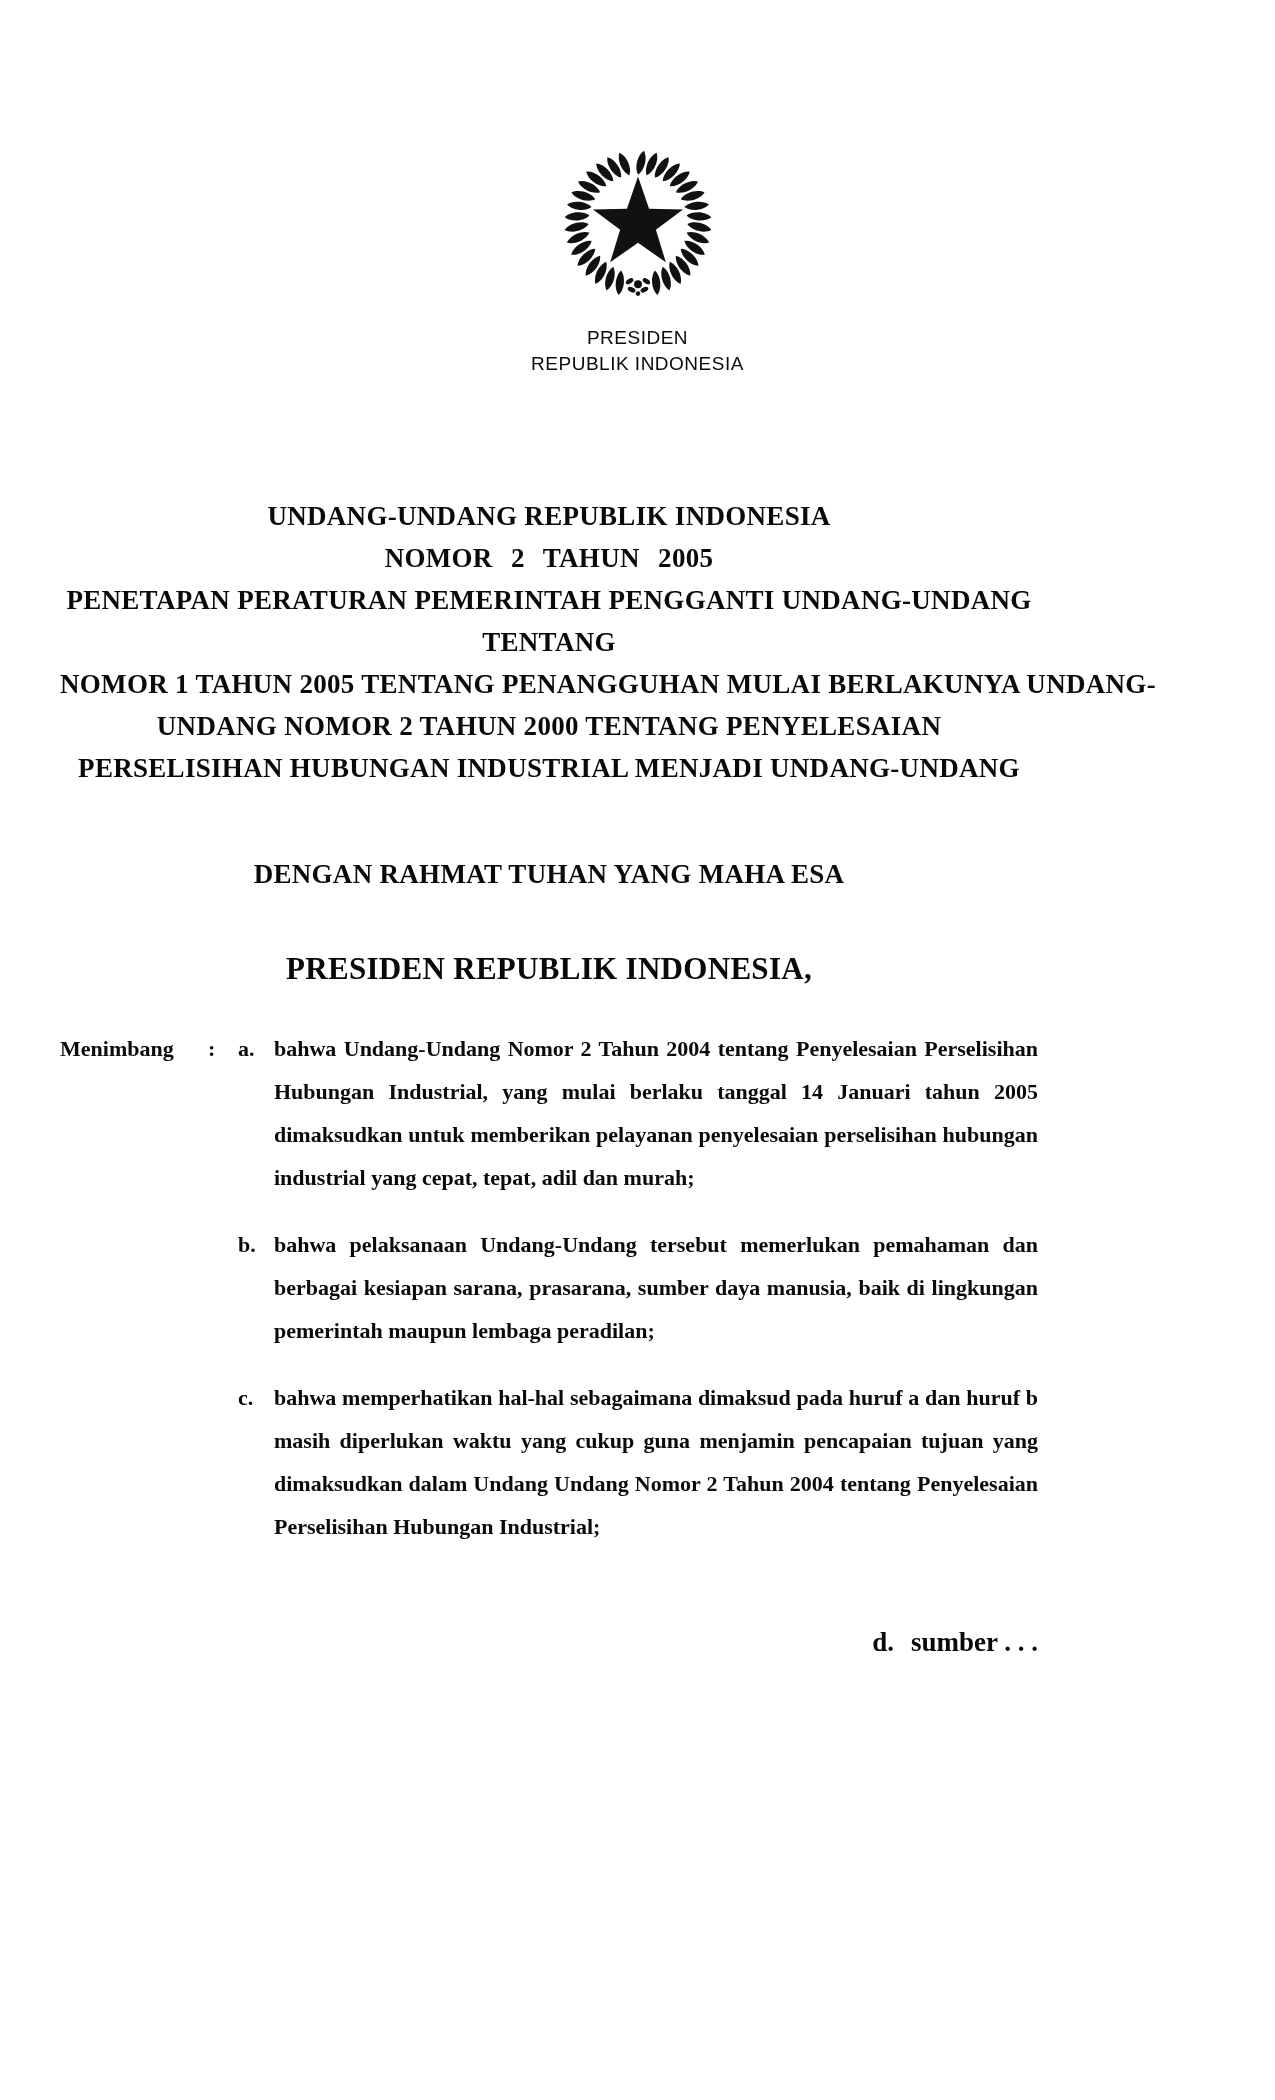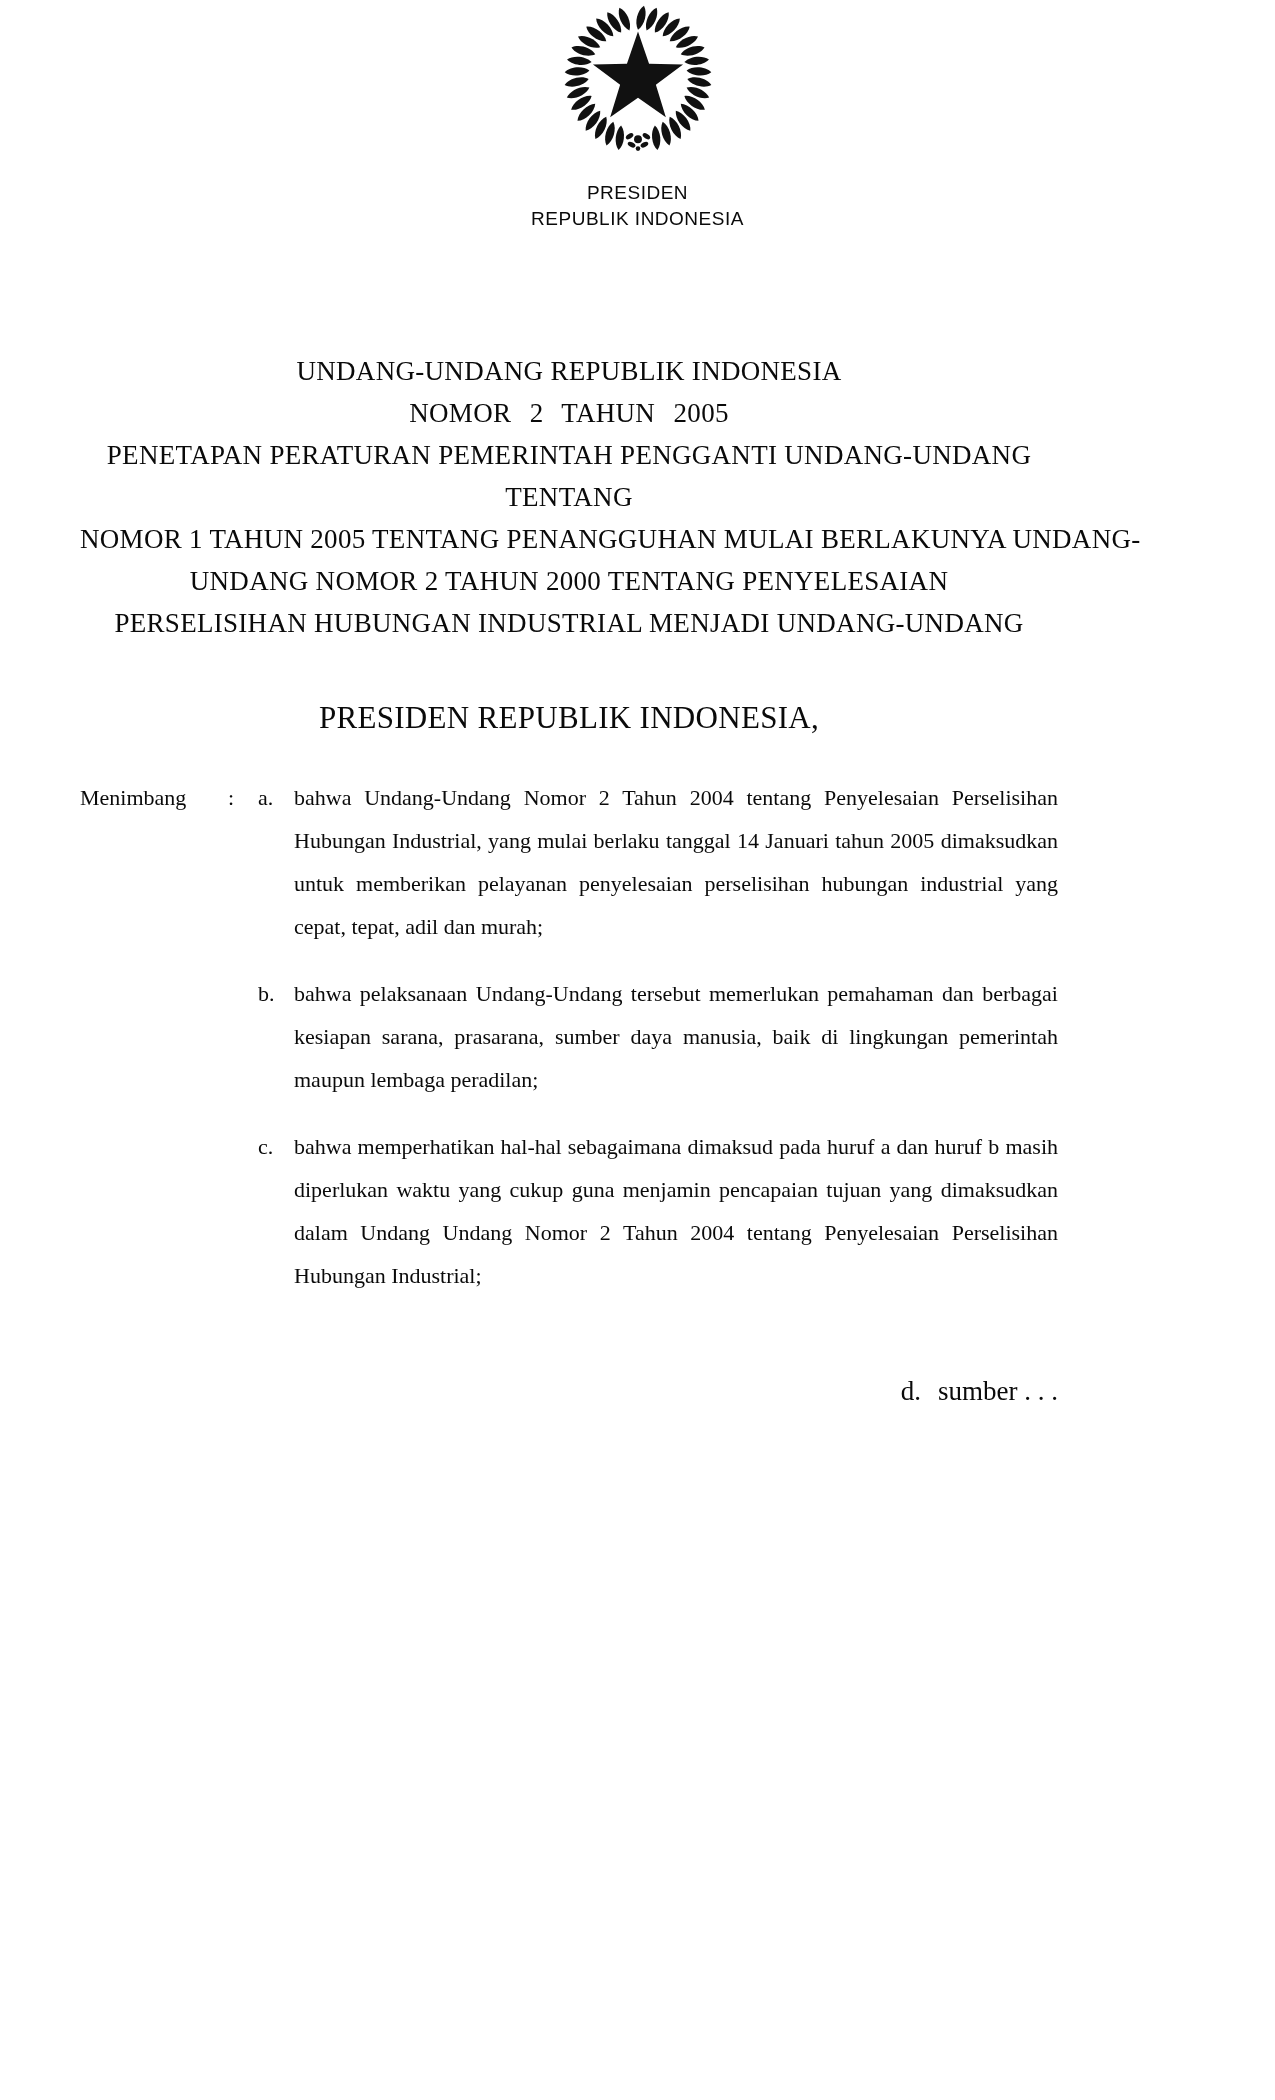--- a/index.html
+++ b/index.html
@@ -6,33 +6,33 @@
   .page{
     position:relative;
     width:1275px;height:2100px;
     margin:0 auto;
     background:#ffffff;
     color:#0a0a0a;
     font-family:"Liberation Serif","DejaVu Serif",serif;
     overflow:hidden;
   }
   
-  .letterhead{text-align:center;}
+  .letterhead{padding-top:145px;text-align:center;}
   .seal{width:158px;height:158px;display:block;margin:0 auto;}
   .lh1{
     margin-top:22px;
     font-family:"Liberation Sans","DejaVu Sans",sans-serif;
     font-size:19px;line-height:26px;letter-spacing:0.5px;
   }
   .lh2{
     font-family:"Liberation Sans","DejaVu Sans",sans-serif;
     font-size:19px;line-height:26px;letter-spacing:0.5px;
   }
   
-  .doc{margin-left:80px;width:978px;}
+  .doc{margin-left:60px;width:978px;font-weight:bold;}
   
   .title-block{
     margin-top:118px;
     text-align:center;
     font-size:27px;line-height:42px;
     letter-spacing:0.3px;
   }
   .tline{white-space:nowrap;}
   .spread{word-spacing:0.42em;}
   .invocation{
@@ -127,20 +127,21 @@
     <div class="title-block">
       <div class="tline">UNDANG-UNDANG REPUBLIK INDONESIA</div>
       <div class="tline spread">NOMOR 2 TAHUN 2005</div>
       <div class="tline">PENETAPAN PERATURAN PEMERINTAH PENGGANTI UNDANG-UNDANG</div>
       <div class="tline">TENTANG</div>
       <div class="tline">NOMOR 1 TAHUN 2005 TENTANG PENANGGUHAN MULAI BERLAKUNYA UNDANG-</div>
       <div class="tline">UNDANG NOMOR 2 TAHUN 2000 TENTANG PENYELESAIAN</div>
       <div class="tline">PERSELISIHAN HUBUNGAN INDUSTRIAL MENJADI UNDANG-UNDANG</div>
     </div>
 
+    <div class="invocation">DENGAN RAHMAT TUHAN YANG MAHA ESA</div>
 
     <div class="authority">PRESIDEN REPUBLIK INDONESIA,</div>
 
     <section class="considerations">
       <div class="crow">
         <div class="clabel">Menimbang</div>
         <div class="ccolon">:</div>
         <div class="citems">
           <div class="citem">
             <div class="cmarker">a.</div>

